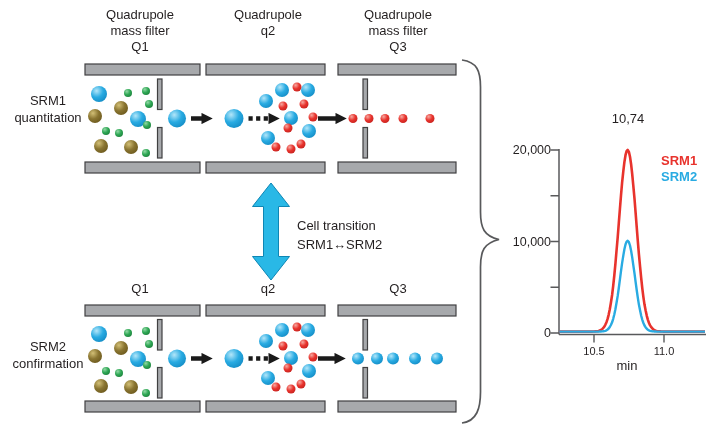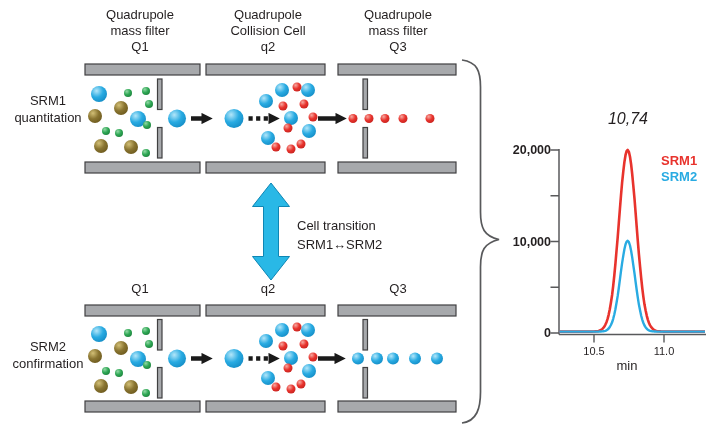--- a/index.html
+++ b/index.html
@@ -3,24 +3,24 @@
 <meta charset="utf-8">
 <style>
   html,body{margin:0;padding:0;background:#fff;}
   .stage{position:relative;width:710px;height:429px;background:#ffffff;
          font-family:"Liberation Sans",sans-serif;color:#231f20;overflow:hidden;border-radius:26px;}
   .txt{position:absolute;font-size:13px;line-height:16px;text-align:center;white-space:nowrap;}
   .colh{top:7px;width:140px;}
   .side{width:96px;line-height:17px;}
   .botlbl{top:281px;width:60px;}
   .trans{left:297px;top:217px;text-align:left;line-height:18.5px;}
-  .ylab{width:80px;text-align:right;font-size:12.5px;font-weight:bold;}
+  .ylab{width:80px;text-align:right;font-size:12.5px;}
   .xlab{width:50px;top:343px;font-size:11px;}
   .legend-item{position:absolute;left:661px;font-size:13px;font-weight:bold;text-align:left;line-height:15px;}
-  .peaklbl{left:594px;top:111px;width:68px;font-size:16px;font-style:italic;}
+  .peaklbl{left:594px;top:111px;width:68px;font-size:13px;}
   svg{position:absolute;left:0;top:0;}
 </style>
 </head>
 <body>
 
 <div class="stage">
 
   <svg id="gfx" width="710" height="429" viewBox="0 0 710 429">
       <defs>
         <radialGradient id="grad-b" cx="0.35" cy="0.3" r="0.85">
@@ -192,21 +192,20 @@
       </g>
     </svg>
 
   <div class="txt colh" style="left:70px">
     <div>Quadrupole</div>
     <div>mass filter</div>
     <div>Q1</div>
   </div>
   <div class="txt colh" style="left:198px">
     <div>Quadrupole</div>
-    <div>Collision Cell</div>
     <div>q2</div>
   </div>
   <div class="txt colh" style="left:328px">
     <div>Quadrupole</div>
     <div>mass filter</div>
     <div>Q3</div>
   </div>
 
   <div class="txt side" style="left:0;top:92px">
     <div>SRM1</div>

